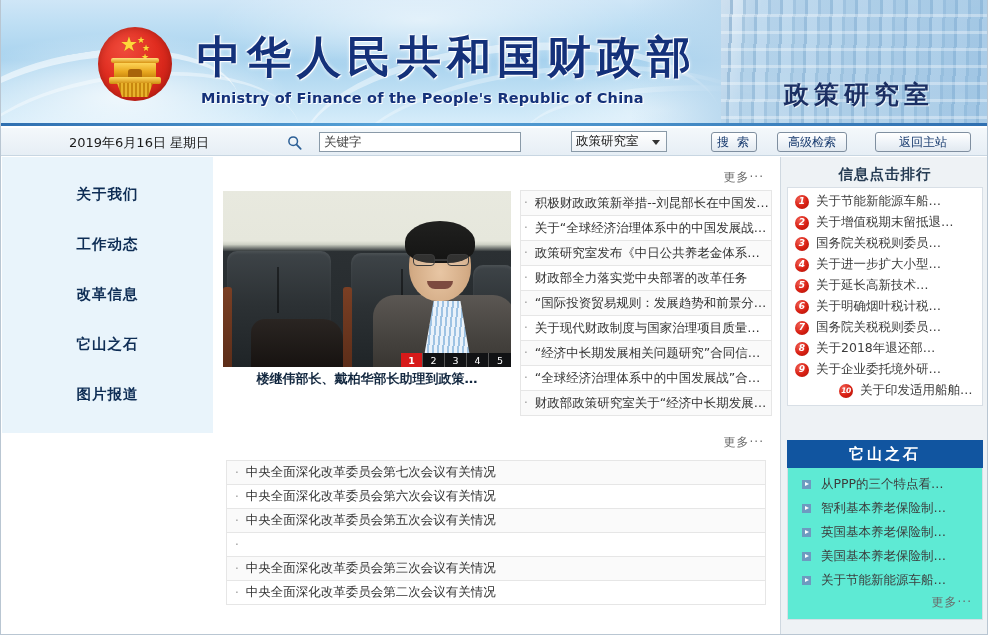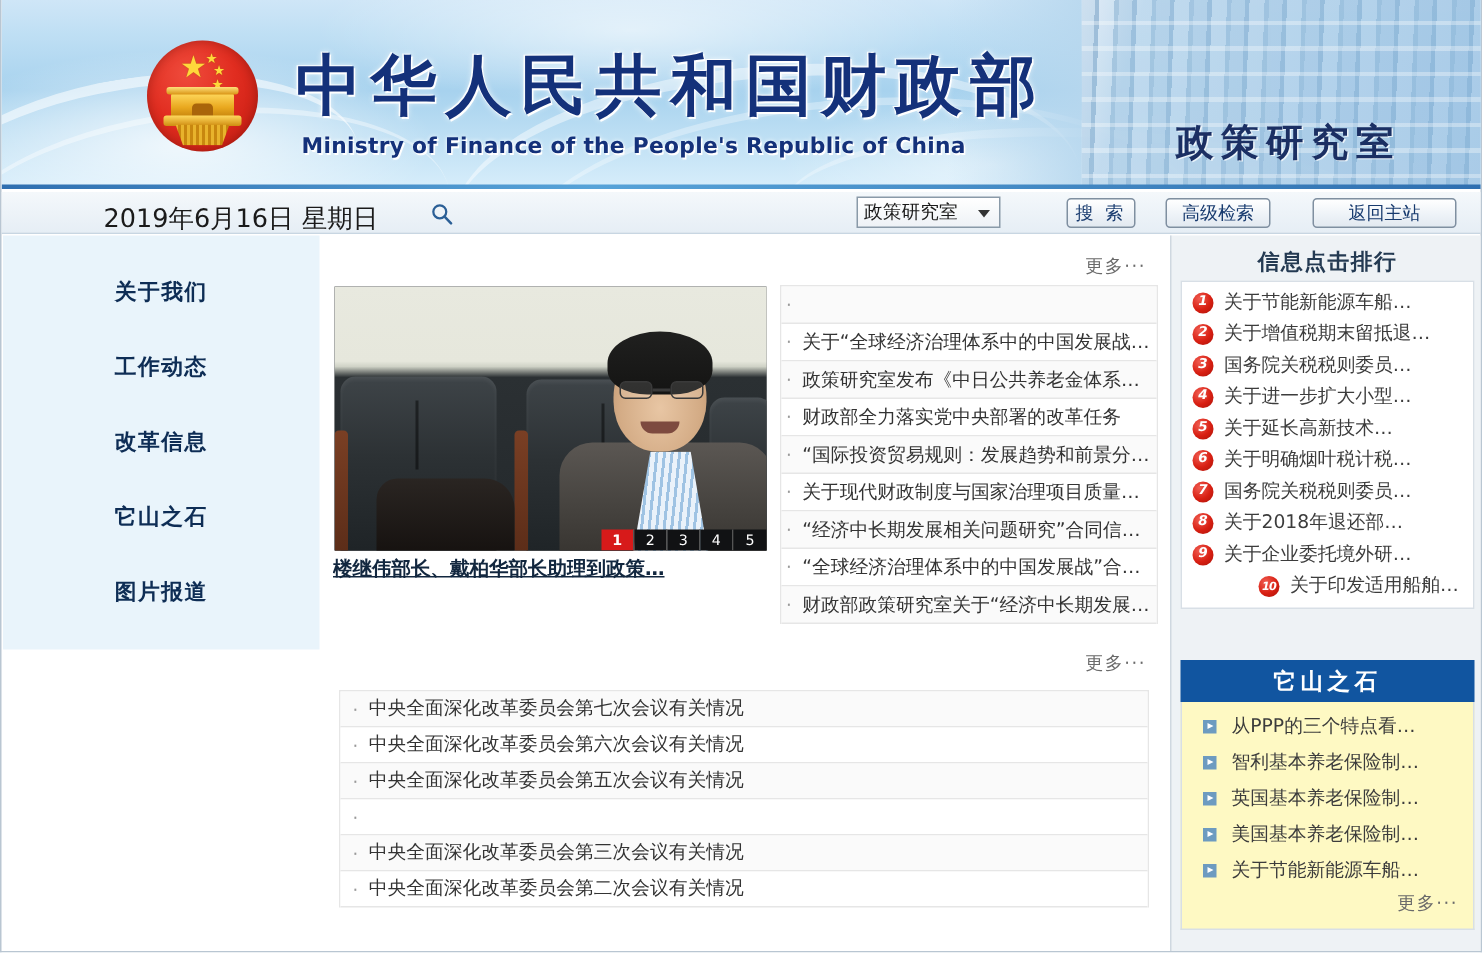--- a/index.html
+++ b/index.html
@@ -148,21 +148,21 @@
   }
 
   
   .searchbar {
     position: absolute; left: 0; top: 128px; width: 988px; height: 28px;
     background: linear-gradient(180deg, #f4f8fb 0%, #e6eef5 100%);
     border-bottom: 1px solid #c8d6e2;
   }
   .date-text {
     position: absolute; left: 68px; top: 6px;
-    font-size: 17px; color: #1a1a1a; white-space: nowrap; text-align: right;
+    font-size: 13px; color: #1a1a1a; white-space: nowrap; text-align: right;
   }
   .search-icon {
     position: absolute; left: 286px; top: 7px; width: 15px; height: 15px;
   }
   .search-input {
     position: absolute; left: 318px; top: 132px;
     width: 202px; height: 20px;
     border: 1px solid #8a9aa8; background: #ffffff;
     font-size: 12.5px; color: #444; padding: 0 4px; line-height: 18px;
     font-family: "DejaVu Sans", "Liberation Sans", sans-serif;
@@ -302,23 +302,23 @@
     width: 22px; height: 14px;
     display: flex; align-items: center; justify-content: center;
     font-size: 9.5px; color: #ffffff;
     background: #111214;
     border-right: 1px solid #555;
   }
   .pg.active { background: #d71a1a; font-weight: bold; }
   .pg:last-child { border-right: none; }
   .caption {
     position: absolute; left: 8px; top: 213px; width: 290px;
-    text-align: left;
+    text-align: center;
     font-size: 13px; font-weight: bold; color: #12273f;
-    white-space: nowrap; overflow: hidden; text-decoration: underline;
+    white-space: nowrap; overflow: hidden;
   }
 
   .newslist {
     position: absolute; left: 306px; top: 33px; width: 252px;
     border: 1px solid #e6e6e6; border-bottom: none;
   }
   .newsitem {
     height: 25px; display: flex; align-items: center;
     border-bottom: 1px solid #e6e6e6;
     font-size: 12.5px; color: #333;
@@ -382,21 +382,21 @@
 
   .stone-card {
     position: absolute; left: 6px; top: 283px; width: 196px;
   }
   .stone-head {
     height: 28px; background: #1155a0;
     display: flex; align-items: center; justify-content: center;
     font-size: 15px; font-weight: bold; color: #ffffff; letter-spacing: 3px;
   }
   .stone-body {
-    background: #fef9c3; border: 1px solid #d8dfe6; border-top: none;
+    background: #5eead4; border: 1px solid #d8dfe6; border-top: none;
     padding: 4px 0 2px 0;
   }
   .stone-row {
     height: 24px; display: flex; align-items: center;
     padding-left: 14px; white-space: nowrap; overflow: hidden;
   }
   .sq-icon {
     flex: 0 0 auto;
     width: 9px; height: 9px; margin-right: 10px;
     background: #6d9bc0;
@@ -448,20 +448,21 @@
     <div class="banner-rule"></div>
   </div>
 
   <div class="searchbar">
     <div class="date-text">2019年6月16日  星期日</div>
     <svg class="search-icon" viewBox="0 0 16 16">
       <circle cx="6.6" cy="6.6" r="4.6" fill="none" stroke="#2b5f96" stroke-width="1.6"></circle>
       <line x1="10" y1="10" x2="14.6" y2="14.8" stroke="#2b5f96" stroke-width="1.8" stroke-linecap="round"></line>
     </svg>
   </div>
+  <input class="search-input" type="text" value="关键字" style="">
   <div class="dept-select">
     <span>政策研究室</span>
     <span class="caret"></span>
   </div>
   <div class="btn btn-search">搜 索</div>
   <div class="btn btn-adv">高级检索</div>
   <div class="btn btn-home">返回主站</div>
 
   <div class="col-left">
     <div class="nav-item">关于我们</div>
@@ -504,20 +505,21 @@
         <div class="pg">3</div>
         <div class="pg">4</div>
         <div class="pg">5</div>
       </div>
     </div>
     <div class="caption">楼继伟部长、戴柏华部长助理到政策…</div>
 
     <div class="newslist">
       <div class="newsitem">
         <span class="dotmark">·</span>
+        <span class="newstext">积极财政政策新举措--刘昆部长在中国发…</span>
       </div>
       <div class="newsitem">
         <span class="dotmark">·</span>
         <span class="newstext">关于“全球经济治理体系中的中国发展战…</span>
       </div>
       <div class="newsitem">
         <span class="dotmark">·</span>
         <span class="newstext">政策研究室发布《中日公共养老金体系联…</span>
       </div>
       <div class="newsitem">

